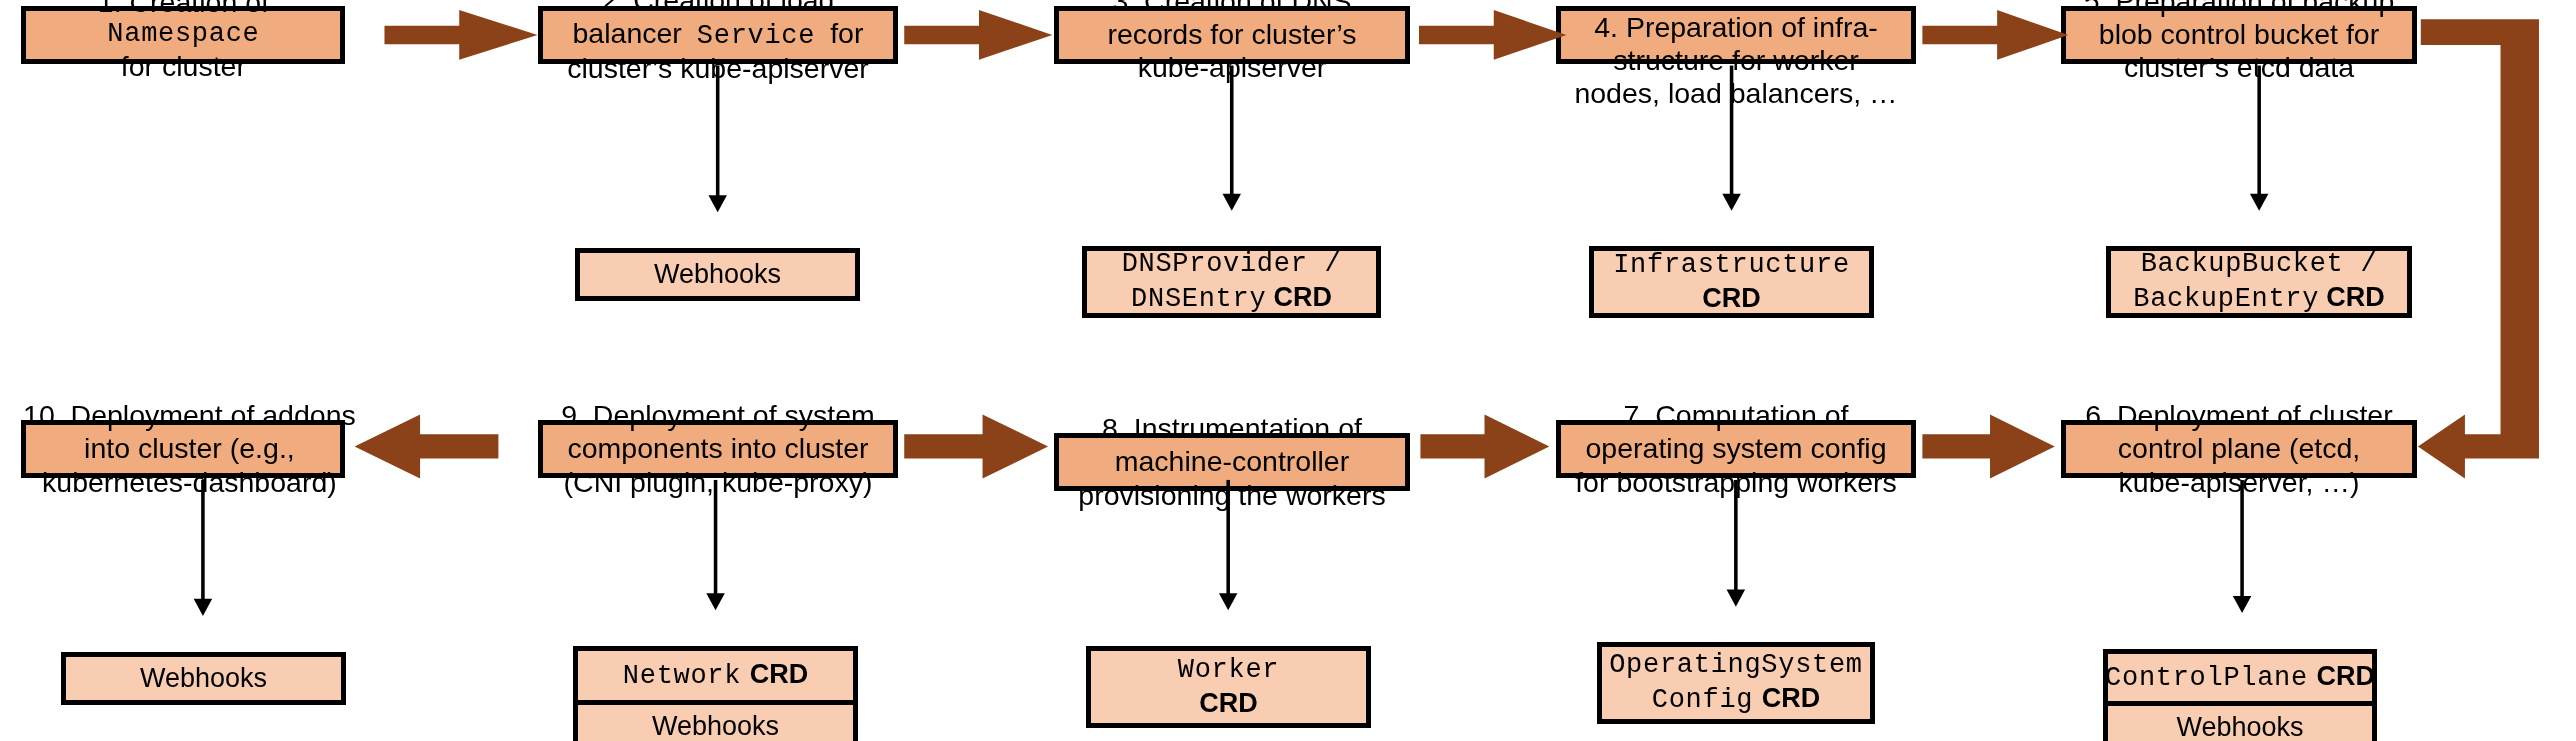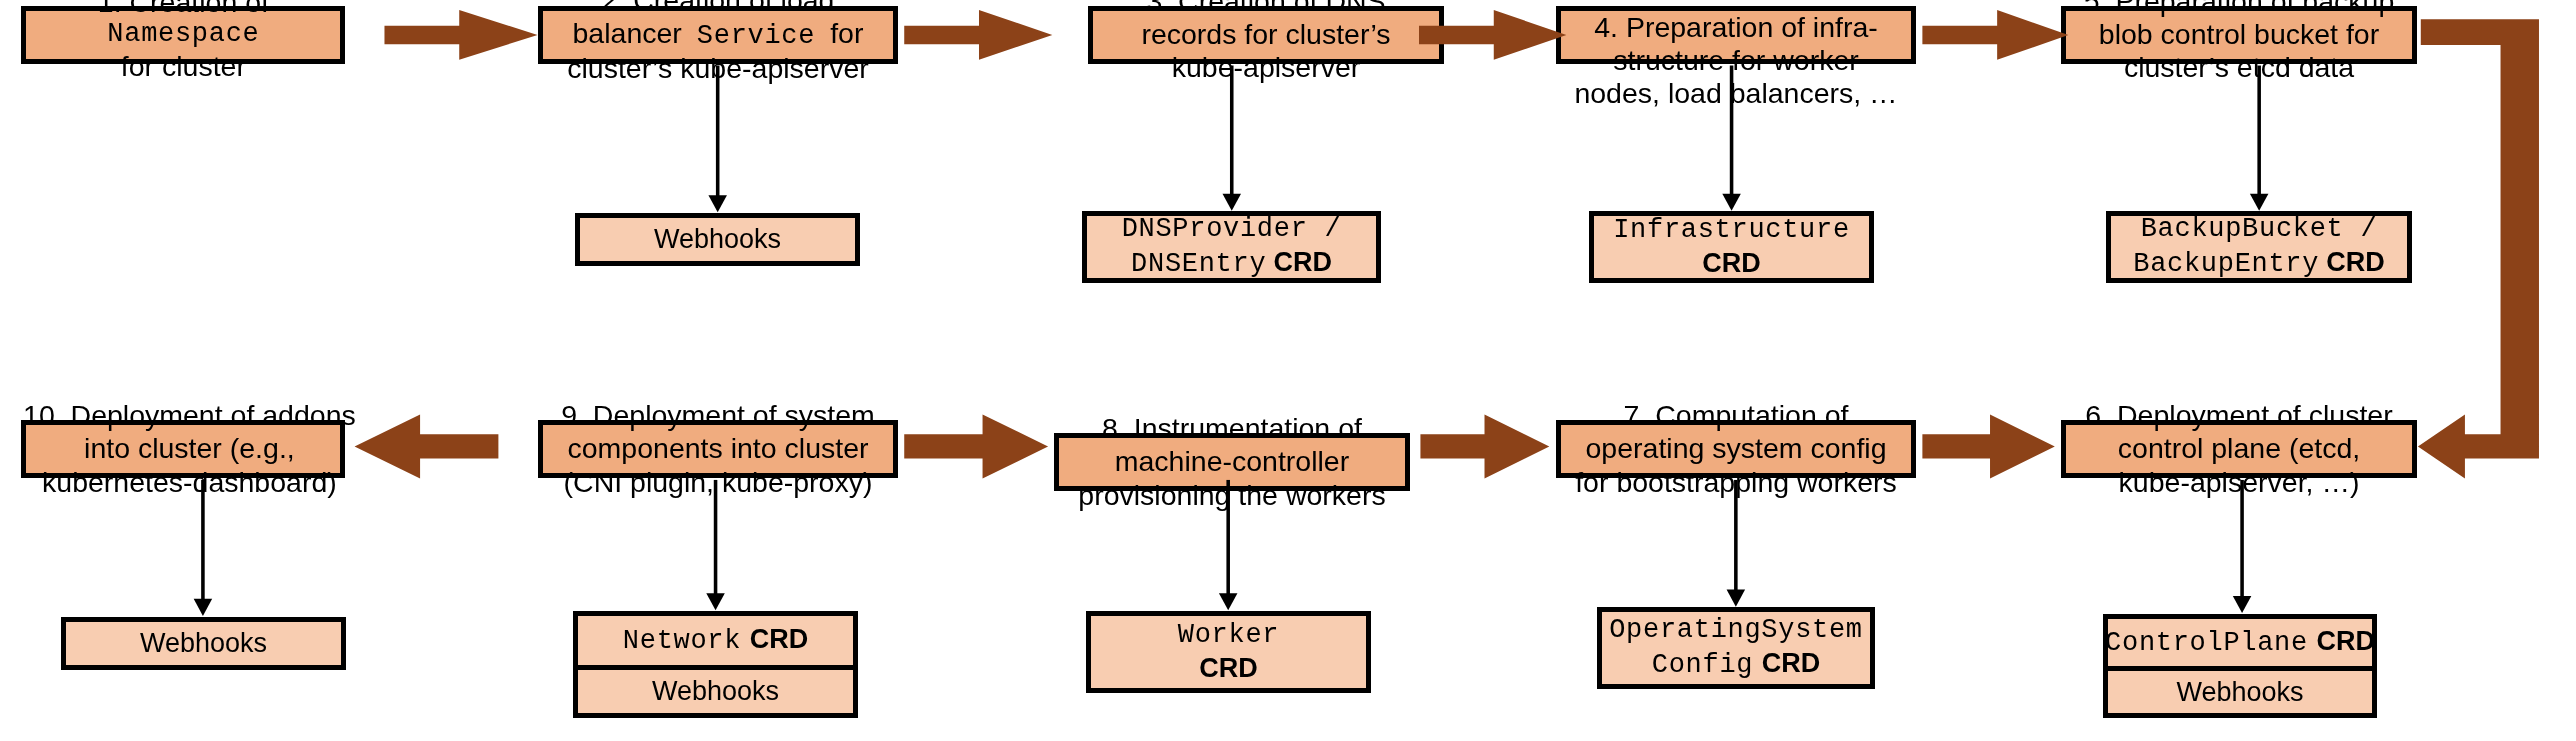--- a/index.html
+++ b/index.html
@@ -37,20 +37,21 @@
     position: absolute;
     box-sizing: border-box;
     border: 5px solid #000000;
     background: #F8CDB1;
     display: flex;
     flex-direction: column;
     align-items: center;
     justify-content: center;
     text-align: center;
     color: #000000;
+    margin-top: 35px;
   }
   .sub .seg {
     width: 100%;
     box-sizing: border-box;
     display: flex;
     flex-direction: column;
     align-items: center;
     justify-content: center;
     text-align: center;
     line-height: 1.22;
@@ -95,21 +96,21 @@
     <span class="mono line">Namespace</span>
     <span class="step line">for cluster</span>
   </div>
 
   <div class="node" style="left:538px; top:5.7px; width:360px; height:58px;">
     <span class="step line">2. Creation of load</span>
     <span class="line"><span class="step">balancer </span><span class="mono">Service</span><span class="step"> for</span></span>
     <span class="step line">cluster’s kube-apiserver</span>
   </div>
 
-  <div class="node" style="left:1088px; top:5.7px; width:356px; height:58px;">
+  <div class="node" style="left:1054px; top:5.7px; width:356px; height:58px;">
     <span class="step line">3. Creation of DNS</span>
     <span class="step line">records for cluster’s</span>
     <span class="step line">kube-apiserver</span>
   </div>
 
   <div class="node" style="left:1556px; top:5.7px; width:360px; height:58px;justify-content:space-between;">
     <span class="step line">4. Preparation of infra-</span>
     <span class="step line">structure for worker</span>
     <span class="step line">nodes, load balancers, …</span>
   </div>

